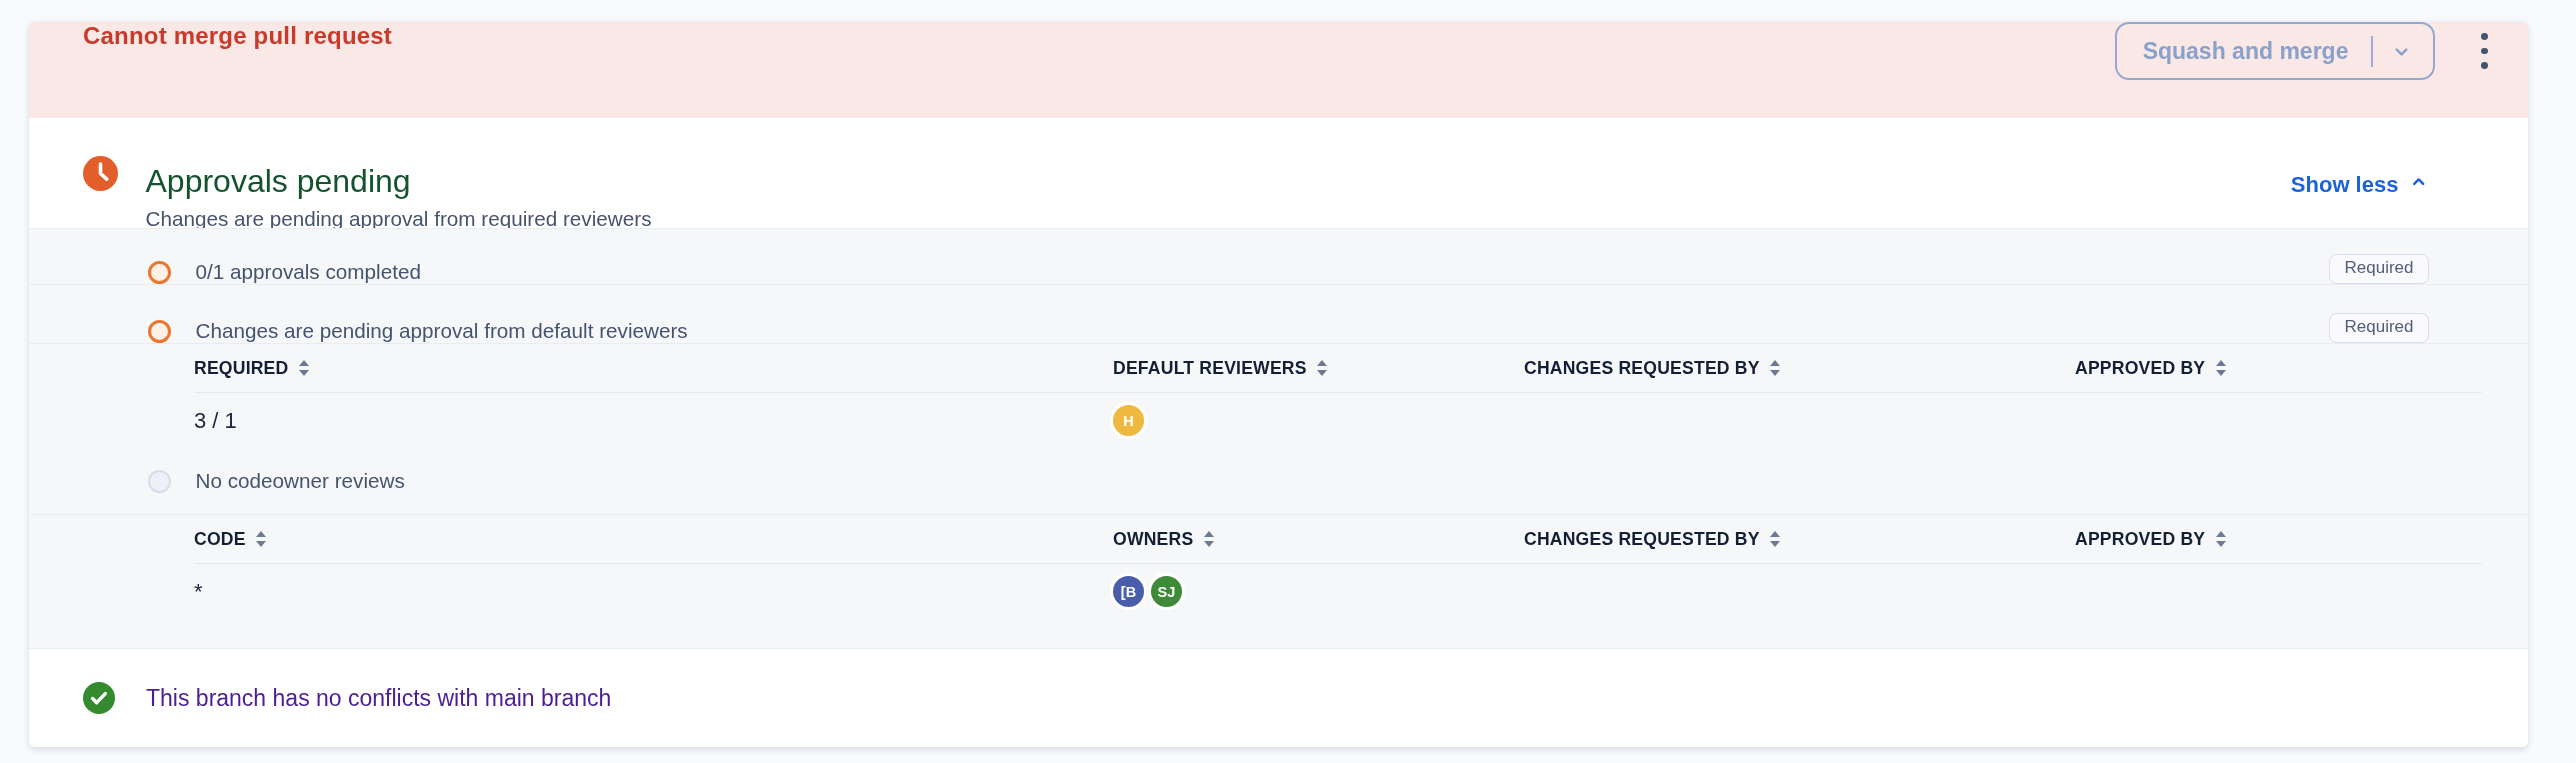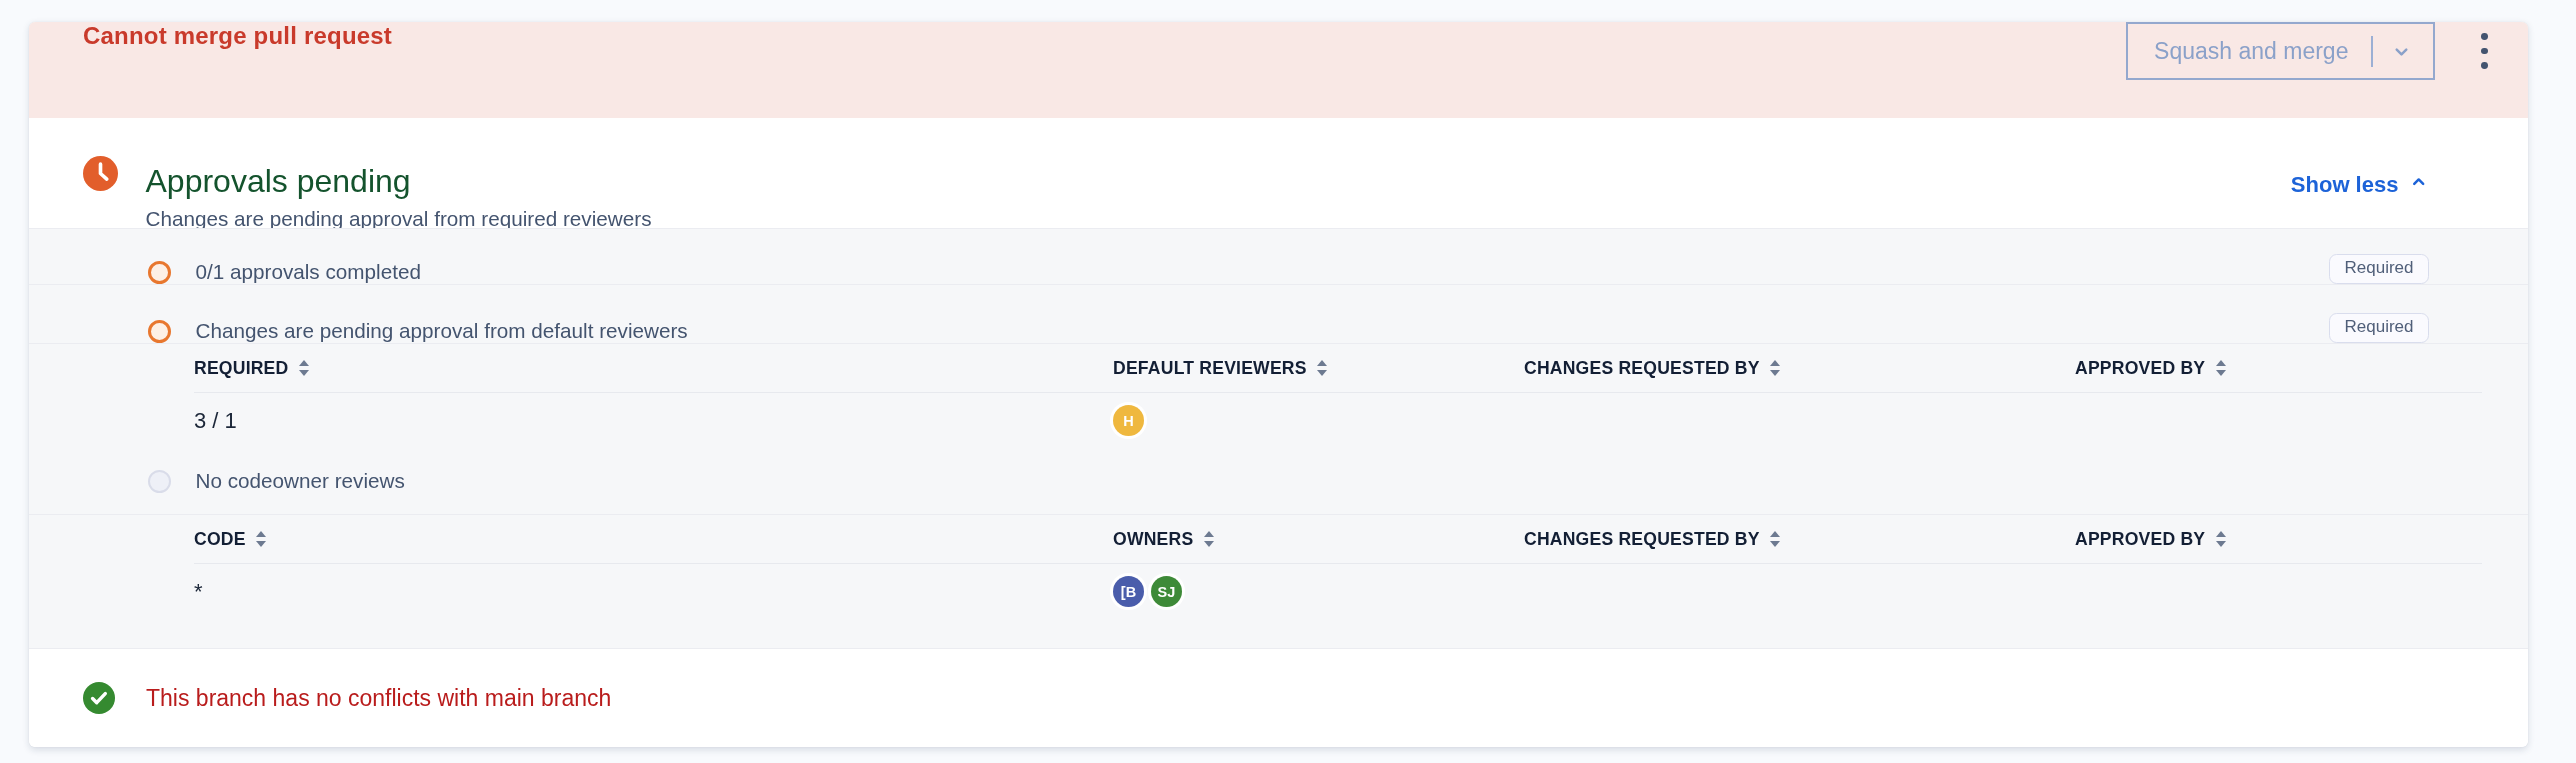--- a/index.html
+++ b/index.html
@@ -28,23 +28,23 @@
     padding: 0 34px 0 54px;
   }
   .banner-title {
     font-size: 24px; font-weight: bold; color: #c93a2b;
     letter-spacing: 0.2px;
   }
   .banner-actions { margin-left: auto; display: flex; align-items: center; }
   .merge-btn {
     display: flex; align-items: center;
     height: 58px; padding: 0 20px 0 26px;
-    border: 2.3px solid #94a8ce; border-radius: 0;
+    border: 2.3px solid #94a8ce; border-radius: 14px;
     background: transparent;
-    color: #8ba1c9; font-size: 23px; font-weight: normal;
+    color: #8ba1c9; font-size: 23px; font-weight: bold;
     font-family: "Liberation Sans", sans-serif;
     cursor: not-allowed;
   }
   .merge-btn .btn-divider {
     width: 1.5px; height: 31px; background: #9cafd4;
     margin: 0 17px 0 23px;
   }
   .merge-btn svg { display: block; }
   .kebab {
     margin-left: 40px;
@@ -144,21 +144,21 @@
 
   
   .conflict-row {
     flex: 1 1 auto;
     background: #ffffff;
     border-top: 1.5px solid #ebecf1;
     display: flex; align-items: center;
     padding: 0 99px 0 54px;
   }
   .check-badge { width: 32px; height: 32px; flex: 0 0 32px; margin-right: 31px; }
-  .conflict-text { font-size: 23px; color: #b91c1c; }
+  .conflict-text { font-size: 23px; color: #4c1d95; }
 </style>
 </head>
 <body>
 
 <div class="panel">
 
   <div class="banner">
     <span class="banner-title">Cannot merge pull request</span>
     <div class="banner-actions">
       <button class="merge-btn">

